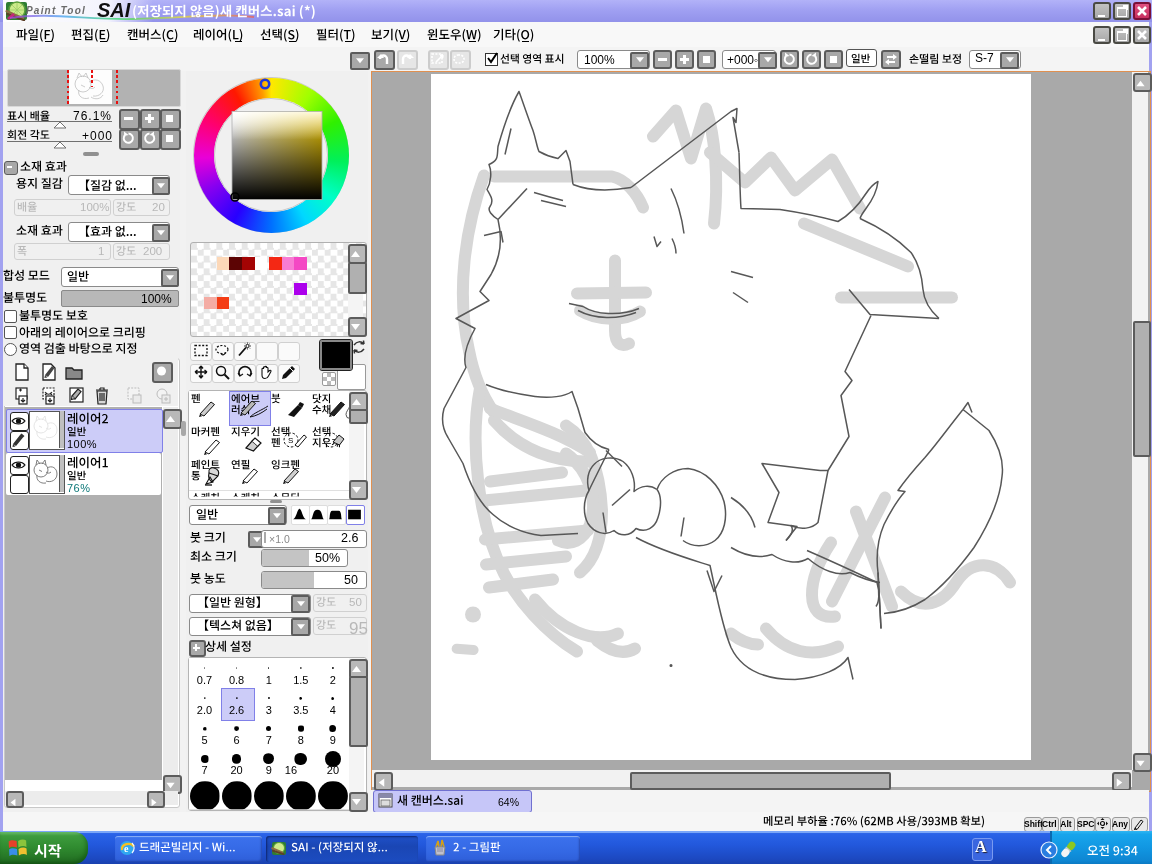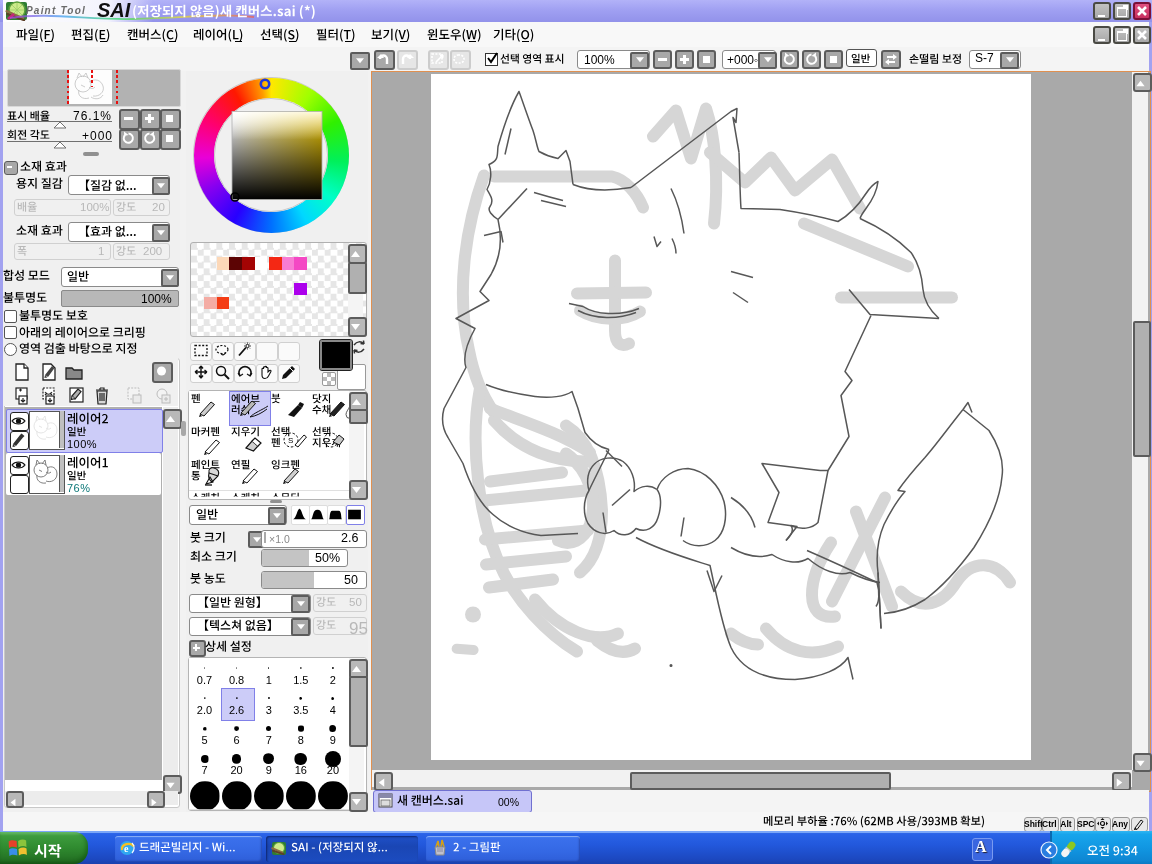--- a/index.html
+++ b/index.html
@@ -1072,21 +1072,21 @@
     <div class="abs num" style="left:284.80px;top:734.10px;width:32px;text-align:center;font-size:11px">8</div>
     <div class="abs" style="left:329.30px;top:725.00px;width:7.2px;height:7.2px;background:#000;border-radius:50%;clip-path:inset(0 0 0px 0)"></div>
     <div class="abs num" style="left:316.90px;top:734.10px;width:32px;text-align:center;font-size:11px">9</div>
     <div class="abs" style="left:200.50px;top:754.90px;width:8.0px;height:8.0px;background:#000;border-radius:50%;clip-path:inset(0 0 0px 0)"></div>
     <div class="abs num" style="left:188.50px;top:764.40px;width:32px;text-align:center;font-size:11px">7</div>
     <div class="abs" style="left:231.80px;top:754.10px;width:9.6px;height:9.6px;background:#000;border-radius:50%;clip-path:inset(0 0 0px 0)"></div>
     <div class="abs num" style="left:220.60px;top:764.40px;width:32px;text-align:center;font-size:11px">20</div>
     <div class="abs" style="left:263.10px;top:753.30px;width:11.2px;height:11.2px;background:#000;border-radius:50%;clip-path:inset(0 0 0px 0)"></div>
     <div class="abs num" style="left:252.70px;top:764.40px;width:32px;text-align:center;font-size:11px">9</div>
     <div class="abs" style="left:294.40px;top:752.50px;width:12.8px;height:12.8px;background:#000;border-radius:50%;clip-path:inset(0 0 0px 0)"></div>
-    <div class="abs num" style="left:284.80px;top:764.40px;width:32px;text-align:center;font-size:11px">16</div>
+    <div class="abs num" style="left:284.80px;top:764.40px;width:32px;text-align:left;font-size:11px">16</div>
     <div class="abs" style="left:324.90px;top:750.90px;width:16.0px;height:16.0px;background:#000;border-radius:50%;clip-path:inset(0 0 0px 0)"></div>
     <div class="abs num" style="left:316.90px;top:764.40px;width:32px;text-align:center;font-size:11px">20</div>
     <div class="abs" style="left:189.50px;top:781.20px;width:30.0px;height:30.0px;background:#000;border-radius:50%;clip-path:inset(0 0 2px 0)"></div>
     <div class="abs" style="left:221.60px;top:781.20px;width:30.0px;height:30.0px;background:#000;border-radius:50%;clip-path:inset(0 0 2px 0)"></div>
     <div class="abs" style="left:253.70px;top:781.20px;width:30.0px;height:30.0px;background:#000;border-radius:50%;clip-path:inset(0 0 2px 0)"></div>
     <div class="abs" style="left:285.80px;top:781.20px;width:30.0px;height:30.0px;background:#000;border-radius:50%;clip-path:inset(0 0 2px 0)"></div>
     <div class="abs" style="left:317.90px;top:781.20px;width:30.0px;height:30.0px;background:#000;border-radius:50%;clip-path:inset(0 0 2px 0)"></div>
     <div class="abs" style="left:349px;top:658px;width:15px;height:150px;background:#f4f4f4"></div>
     <div class="gbtn" style="left:349px;top:659px;width:15px;height:16px;background:#b8b8b8"><svg width="11" height="12" viewBox="0 0 11 12">
         <path d="M5.5,3 L10,9 L1,9 Z" fill="#fff"></path>
@@ -1202,21 +1202,21 @@
         <use href="#q131" x="0"></use>
         <use href="#q26" x="1145"></use>
         <use href="#q27" x="2065"></use>
         <use href="#q28" x="2985"></use>
         <use href="#q73" x="3905"></use>
         <use href="#q132" x="4203"></use>
         <use href="#q133" x="4683"></use>
         <use href="#q134" x="5258"></use>
       </g>
     </svg>
-    <div class="abs num" style="left:498px;top:795.5px;font-size:10.5px">00%</div>
+    <div class="abs num" style="left:498px;top:795.5px;font-size:10.5px">64%</div>
     <div class="abs" style="left:3px;top:812px;width:1146px;height:19px;background:#f6f6f6"></div>
     <svg style="position:absolute;left:763.0px;top:815.33px;" width="222" height="14" viewBox="0 0 222 14">
       <g transform="matrix(0.01130,0,0,-0.01130,0,10.17)" fill="#000000">
         <use href="#q135" x="0"></use>
         <use href="#q78" x="920"></use>
         <use href="#q90" x="1840"></use>
         <use href="#q136" x="2985"></use>
         <use href="#q137" x="3905"></use>
         <use href="#q59" x="4825"></use>
         <use href="#q138" x="5970"></use>

